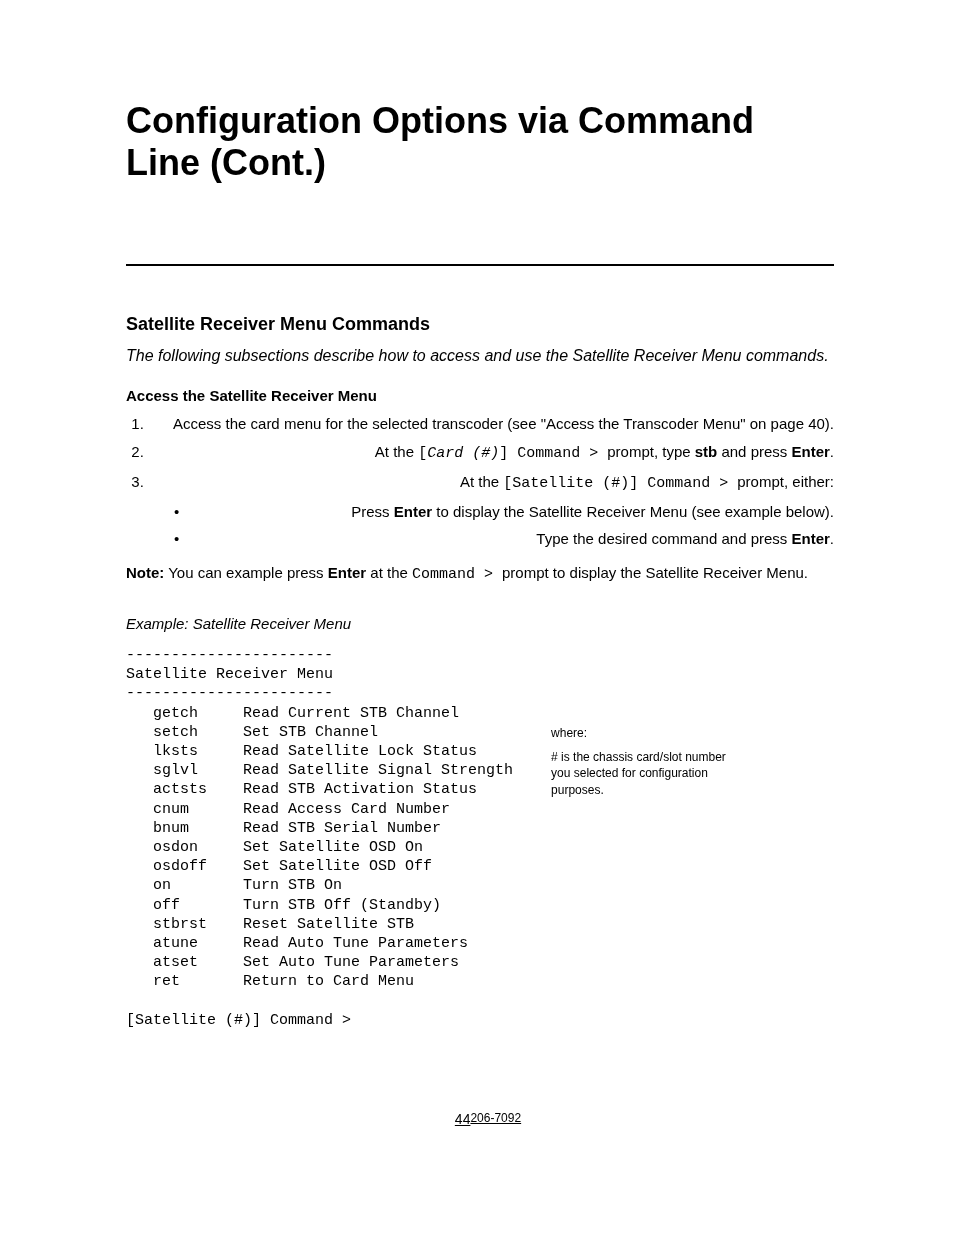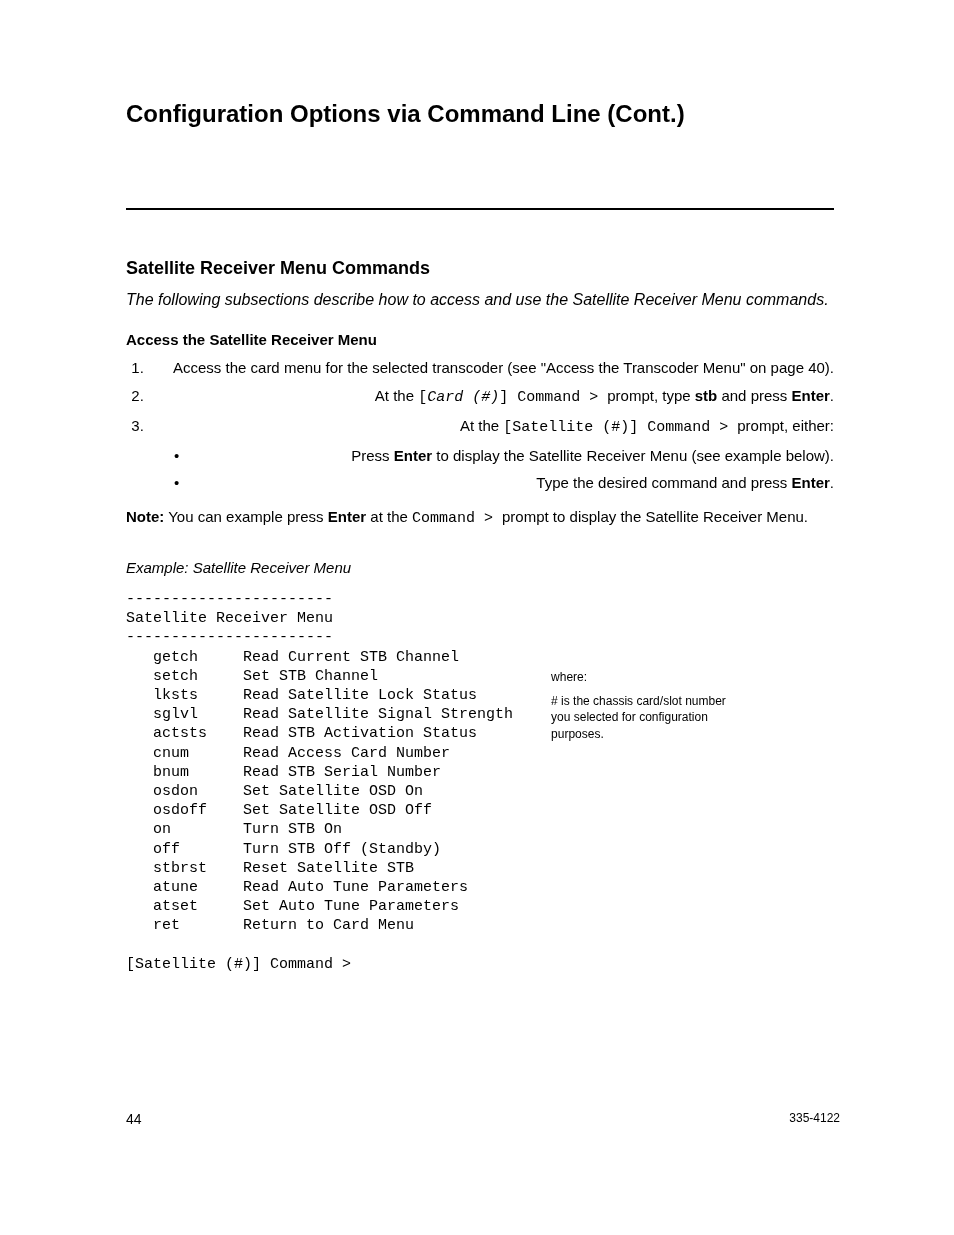--- a/index.html
+++ b/index.html
@@ -10,21 +10,21 @@
     color: #000;
     width: 954px;
     height: 1235px;
     position: relative;
   }
   .page {
     padding: 100px 120px 0 126px;
     box-sizing: border-box;
   }
   h1.title {
-    font-size: 24px;
+    font-size: 36px;
     font-weight: bold;
     margin: 0 0 80px 0;
     letter-spacing: 0px;
   }
   .hr {
     border: none;
     border-top: 2px solid #000;
     margin: 0 0 48px 0;
   }
   h2.section {
@@ -110,24 +110,25 @@
     line-height: 1.35;
     max-width: 180px;
   }
   .aside p {
     margin: 0 0 8px 0;
   }
   .footer {
     position: absolute;
     bottom: 108px;
     left: 126px;
-    right: 114px;
+    right: 104px;
     font-size: 14px;
     display: flex;
-    justify-content: space-between;
+    justify-content: center;
+    text-decoration: underline;
   }
   .footer .docref {
     font-size: 12px;
   }
 </style>
 </head>
 <body>
 
 <div class="page">
 
@@ -190,14 +191,14 @@
     <div class="aside">
       <p>where:</p>
       <p># is the chassis card/slot number you selected for configuration purposes.</p>
     </div>
   </div>
 
 </div>
 
 <div class="footer">
   <span>44</span>
-  <span class="docref">335-4122</span>
+  <span class="docref">206-7092</span>
 </div>
 
 </body></html>

